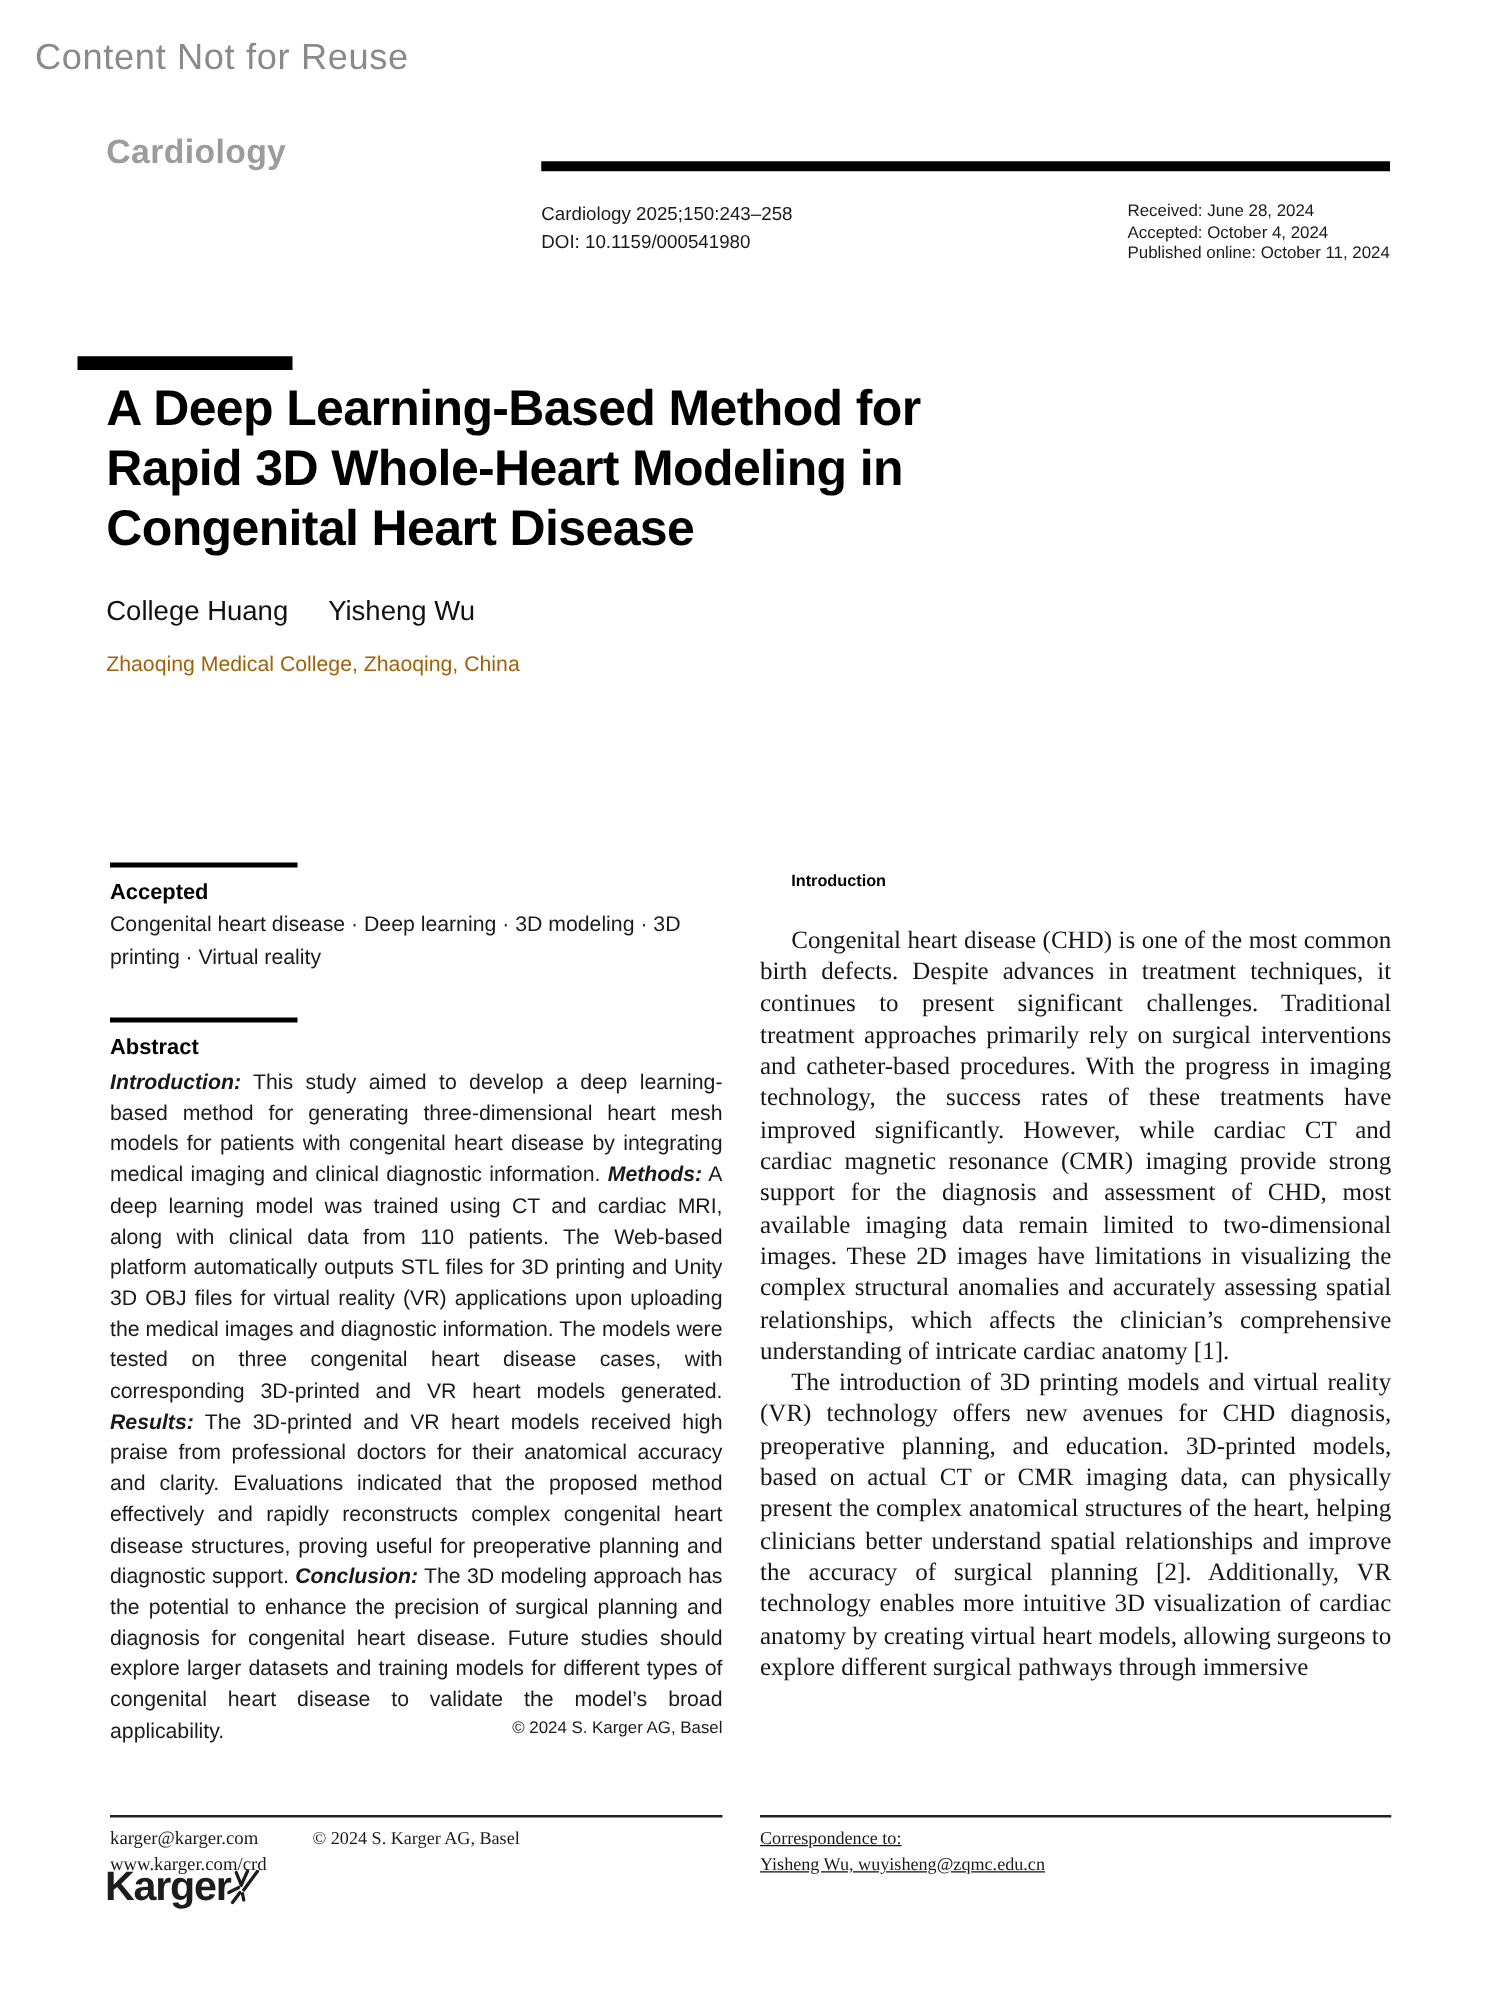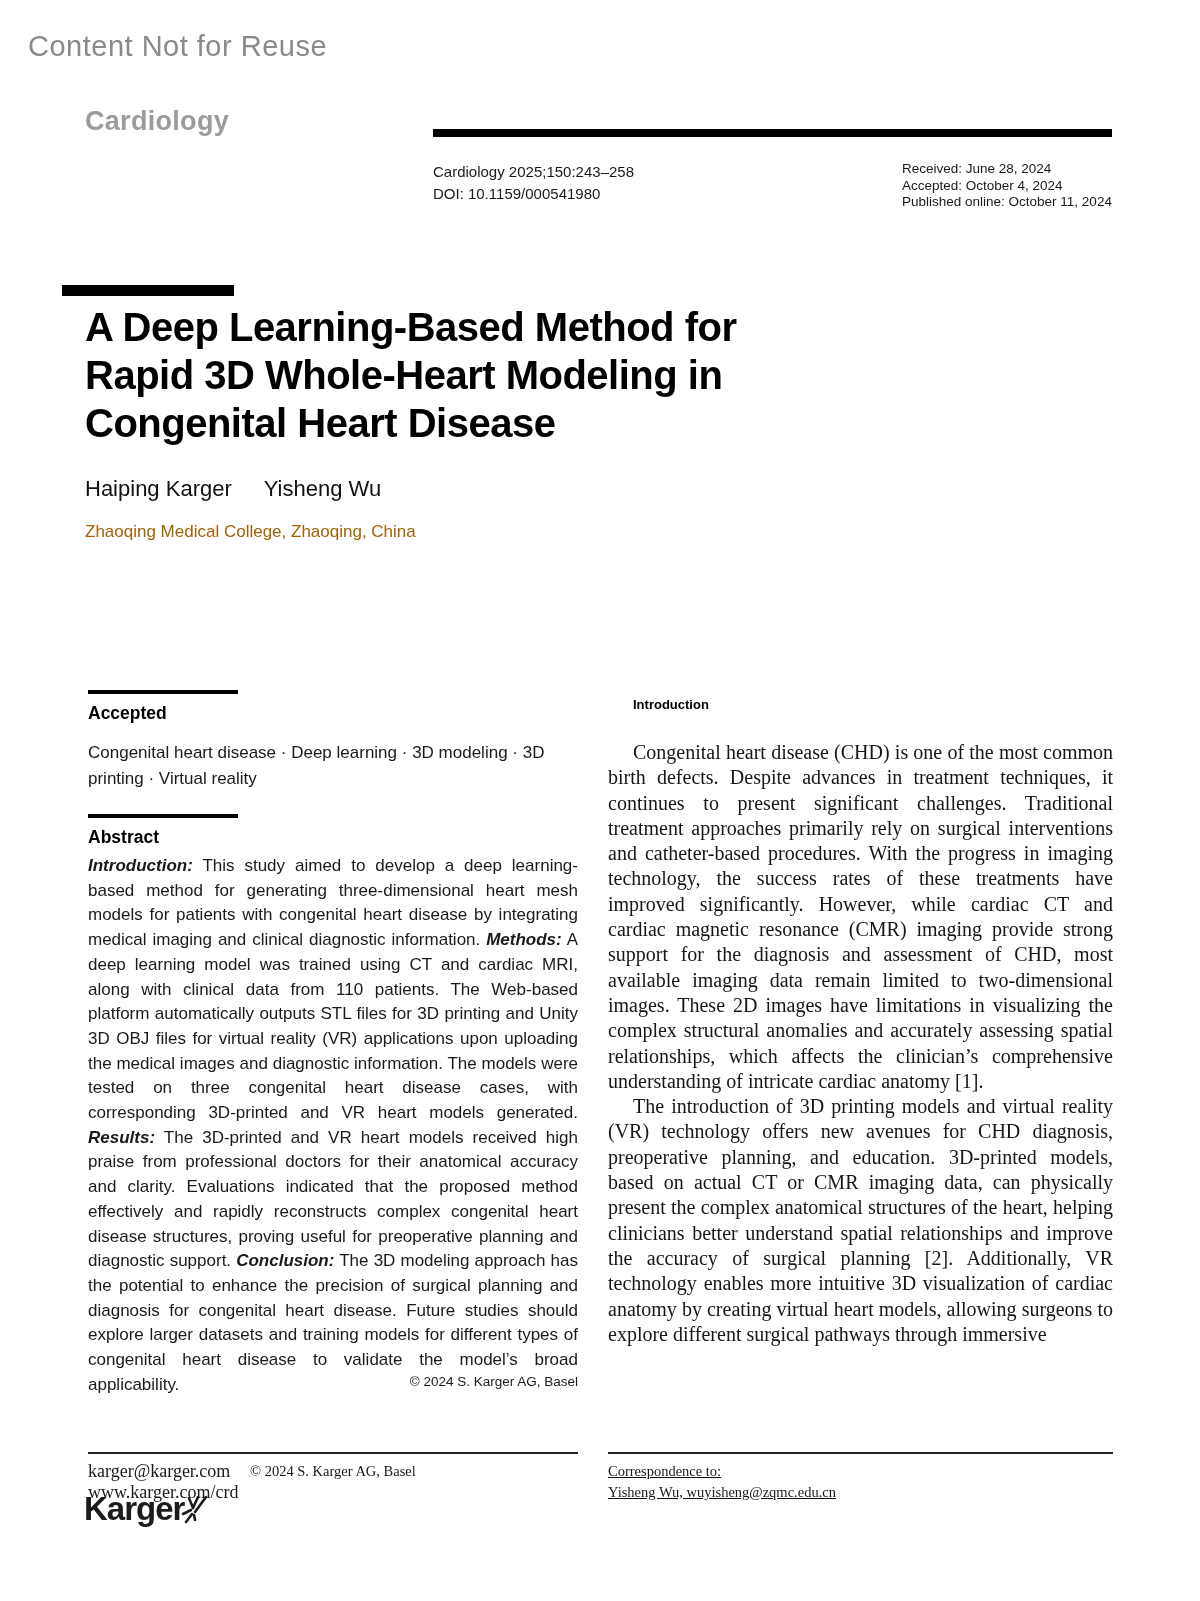--- a/index.html
+++ b/index.html
@@ -52,21 +52,21 @@
   }
   .affiliation {
     position:absolute; left:85px; top:522px;
     font-size:17px; color:#a16207;
   }
 
   .section-rule { width:150px; height:4px; background:#000; }
   .col-heading { font-size:17.5px; font-weight:bold; margin-top:9px; color:#000; }
 
   .keywords-block { position:absolute; left:88px; top:690px; width:490px; }
-  .keywords-text { margin-top:16px; font-size:17px; line-height:26px; color:#1a1a1a; }
+  .keywords-text { margin-top:3px; font-size:17px; line-height:26px; color:#1a1a1a; }
 
   .abstract-block { position:absolute; left:88px; top:814px; width:490px; }
   .abstract-text {
     margin-top:6px; font-size:17px; line-height:24.7px; color:#1a1a1a;
     text-align:justify;
   }
   .abstract-copyright {
     margin-top:-23px; text-align:right; font-size:13.5px; color:#1a1a1a;
   }
 
@@ -76,21 +76,21 @@
   .intro-paragraphs p {
     font-family:"Liberation Serif", serif;
     font-size:20px; line-height:25.3px; color:#161616;
     text-align:justify; text-indent:25px;
   }
 
   .footer-left { position:absolute; left:88px; top:1452px; width:490px; }
   .footer-right { position:absolute; left:608px; top:1452px; width:505px;text-decoration:underline; }
   .footer-rule { width:100%; height:2px; background:#222; }
   .footer-row { display:flex; margin-top:7px; }
-  .footer-contact { width:162px; font-size:18px; line-height:21px; color:#1a1a1a; }
+  .footer-contact { width:162px; font-size:15px; line-height:21px; color:#1a1a1a; }
   .footer-copy { font-size:14.5px; line-height:21px; color:#1a1a1a; }
   .footer-corr { margin-top:7px; font-size:14.5px; line-height:21px; color:#1a1a1a; }
 
   .logo {
     position:absolute; left:84px; top:1490px;
     display:flex; align-items:flex-end;
   }
   .logo-text {
     font-size:33px; font-weight:600; color:#1c1c1e; letter-spacing:-1px;
   }
@@ -118,21 +118,21 @@
   </div>
 
   <div class="title-bar"></div>
   <h1 class="article-title">
     <div>A Deep Learning-Based Method for</div>
     <div>Rapid 3D Whole-Heart Modeling in</div>
     <div>Congenital Heart Disease</div>
   </h1>
 
   <div class="authors">
-    <span>Haiping Karger</span>
+    <span>College Huang</span>
     <span>Yisheng Wu</span>
   </div>
   <div class="affiliation">Zhaoqing Medical College, Zhaoqing, China</div>
 
   <div class="keywords-block">
     <div class="section-rule"></div>
     <div class="col-heading">Accepted</div>
     <div class="keywords-text">Congenital heart disease · Deep learning · 3D modeling · 3D printing · Virtual reality</div>
   </div>
 

